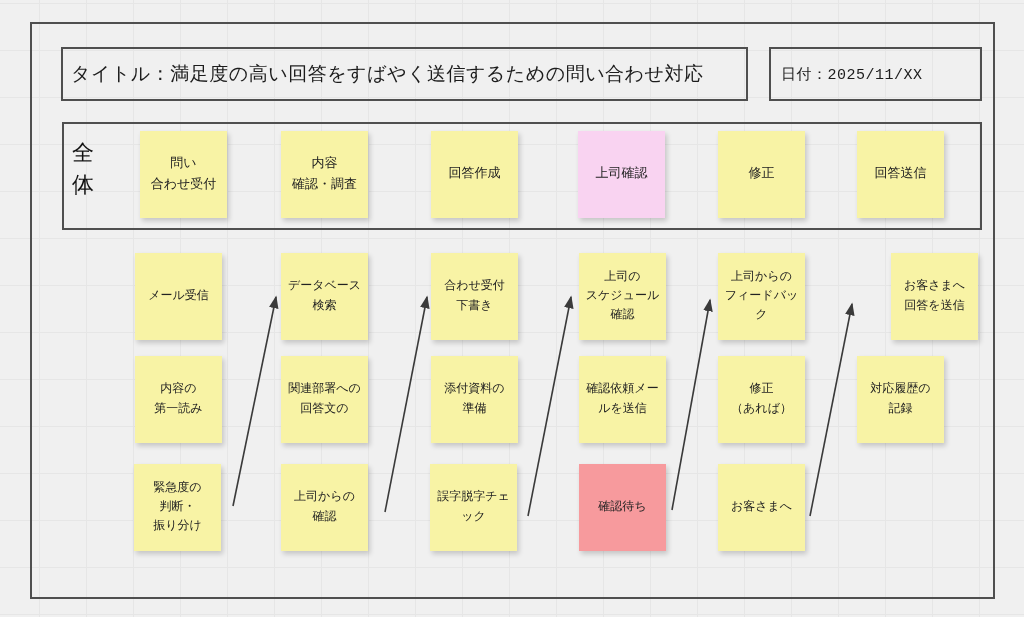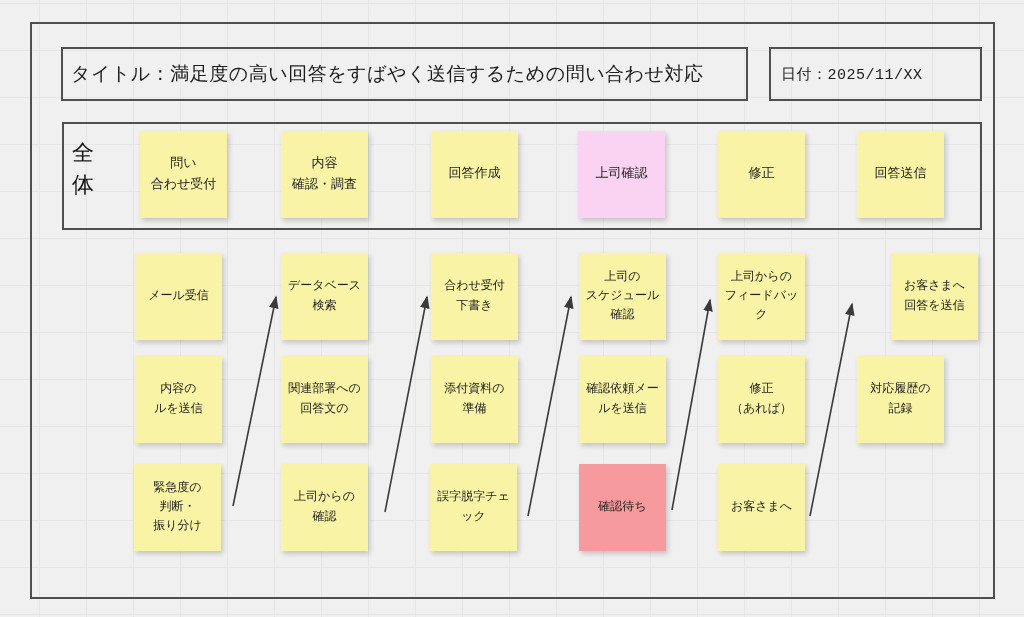--- a/index.html
+++ b/index.html
@@ -91,21 +91,21 @@
   </div>
   <div class="note lg" style="left:857px;top:131px">
     <span class="note-label">回答送信</span>
   </div>
 
   <div class="note" style="left:135px;top:253px">
     <span class="note-label">メール受信</span>
   </div>
   <div class="note" style="left:135px;top:356px">
     <span class="note-label">内容の
-ルを送信</span>
+第一読み</span>
   </div>
   <div class="note" style="left:134px;top:464px">
     <span class="note-label">緊急度の
 判断・
 振り分け</span>
   </div>
 
   <div class="note" style="left:281px;top:253px">
     <span class="note-label">データベース
 検索</span>

